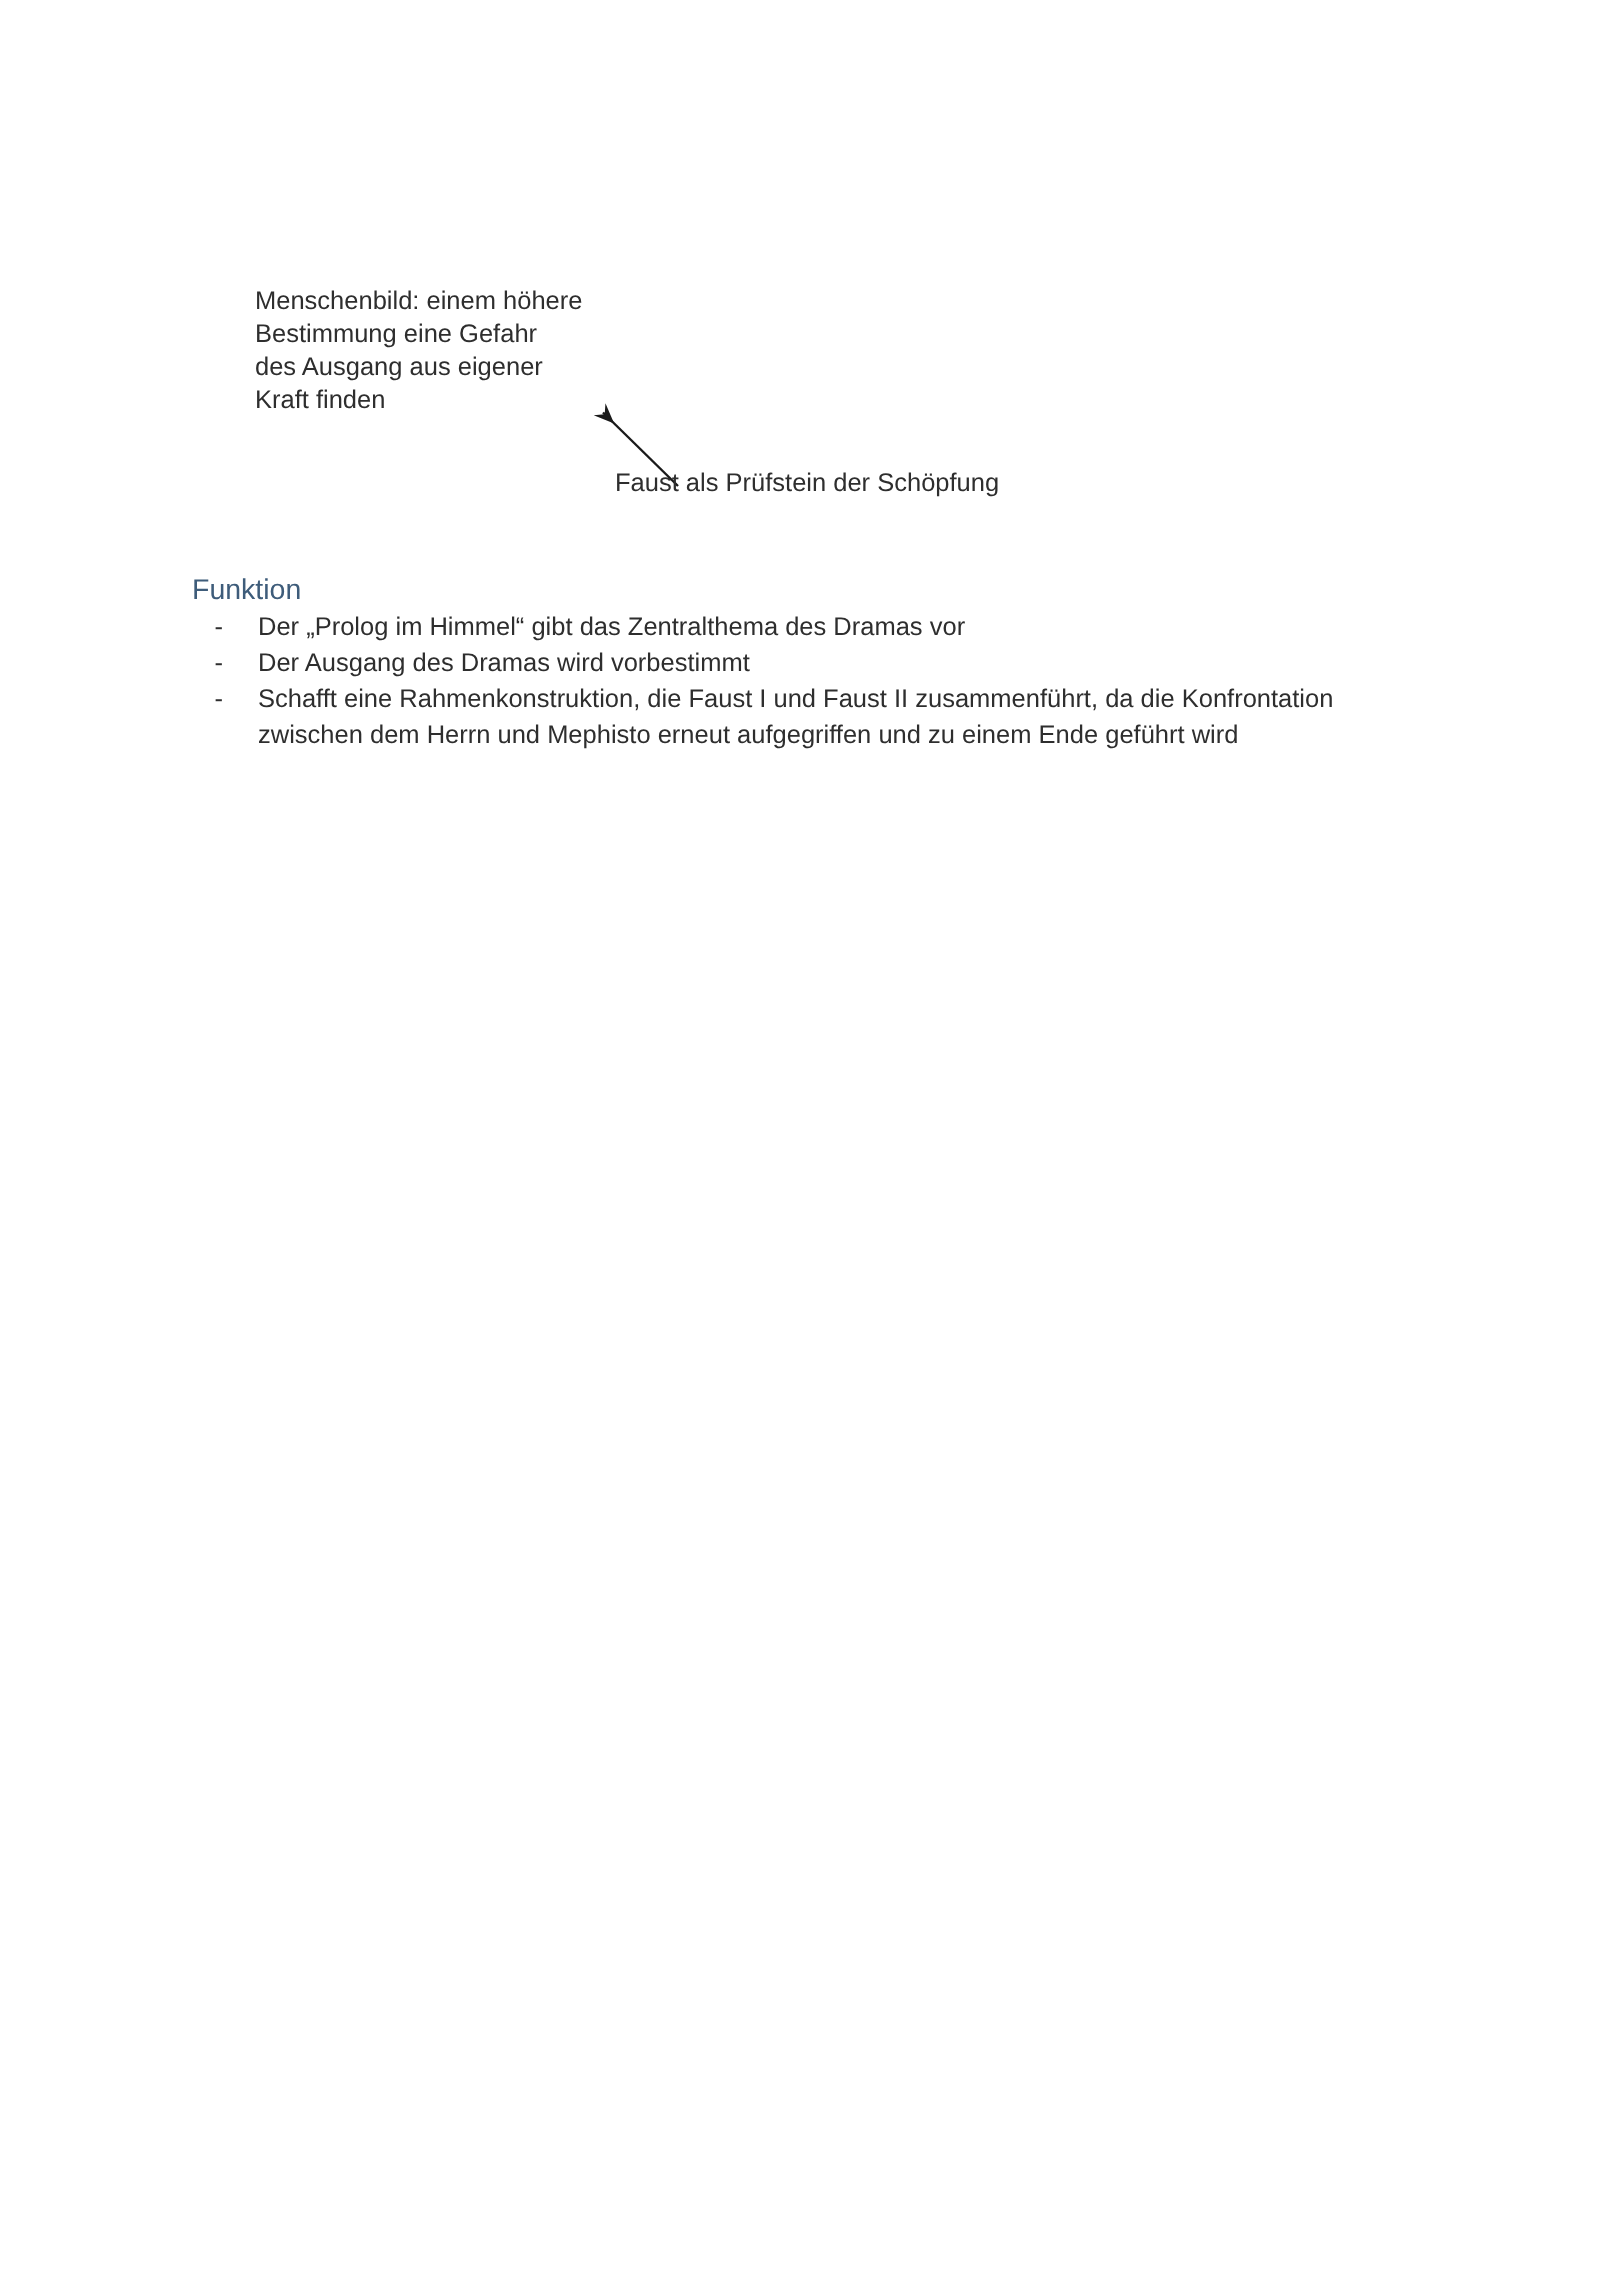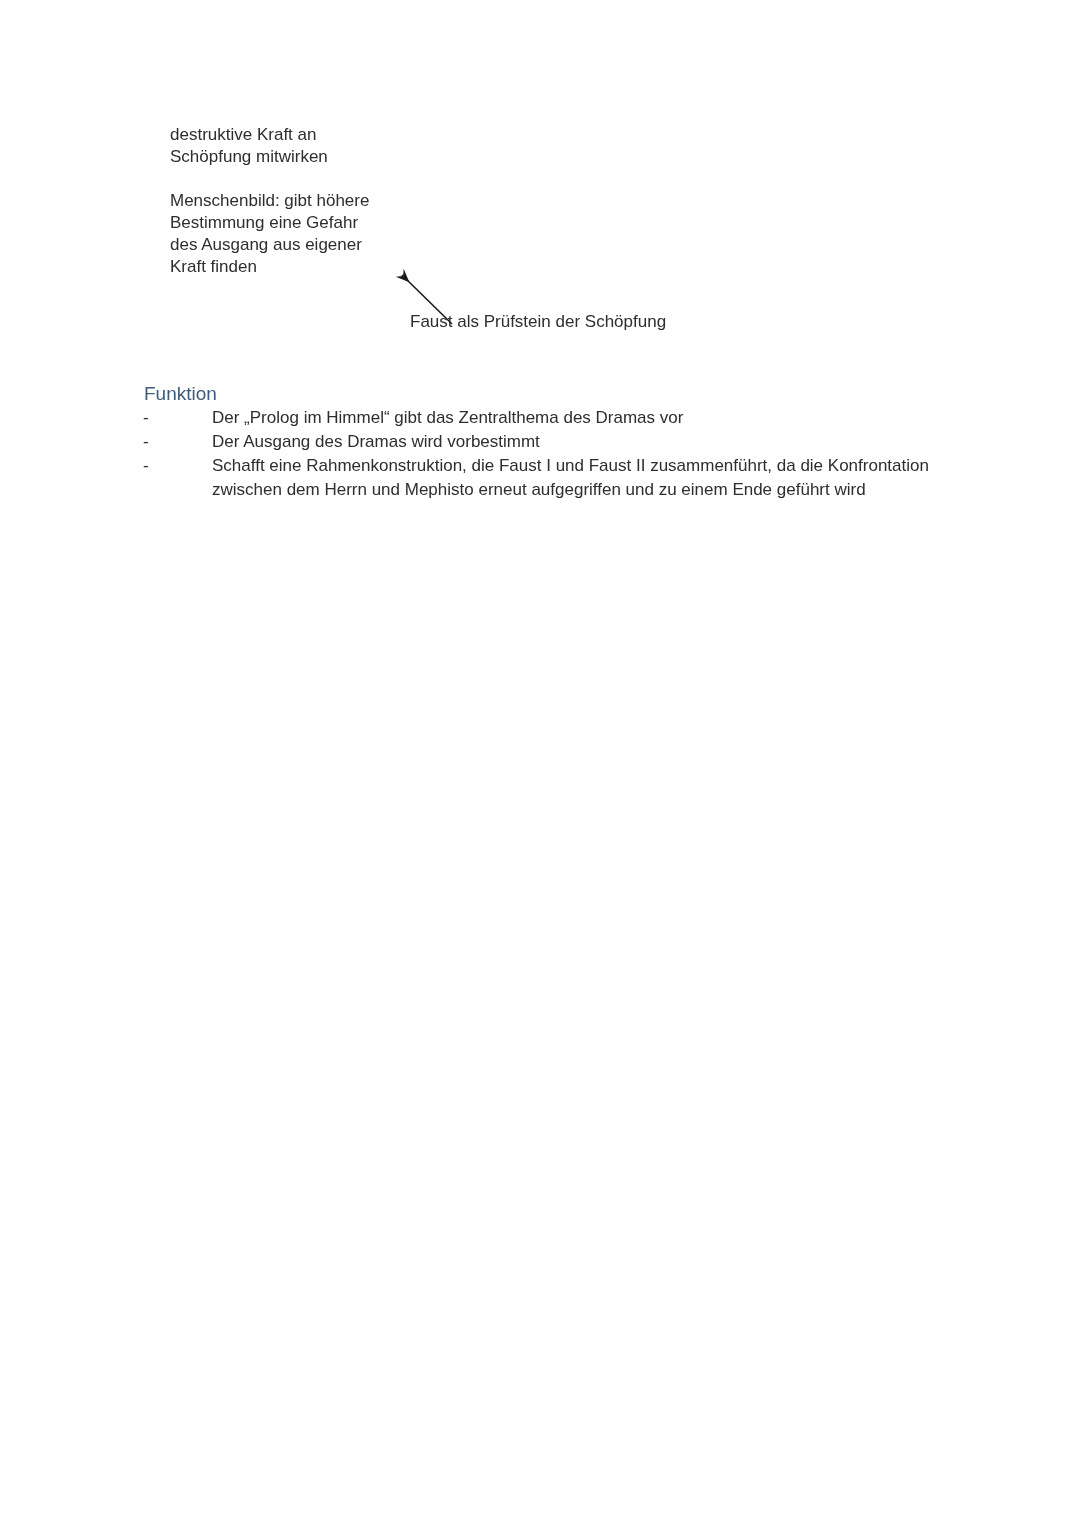--- a/index.html
+++ b/index.html
@@ -42,21 +42,20 @@
     color: #2e2e2e;
     white-space: nowrap;
   }
   .section-heading {
     position: absolute;
     left: 128px;
     top: 382px;
     font-size: 19px;
     line-height: 24px;
     color: #3e5c7a;
-    margin-left: 16px;
   }
   .bullet-list {
     position: absolute;
     left: 143px;
     top: 406px;
     width: 810px;
     font-size: 17px;
     line-height: 24px;
   }
   .bullet-item {
@@ -64,35 +63,30 @@
     align-items: flex-start;
   }
   .bullet-dash {
     width: 29px;
     flex: 0 0 29px;
     text-align: left;
   }
   .bullet-text {
     flex: 1 1 auto;
     max-width: 770px;
-    margin-left: 40px;
   }
 </style>
 </head>
 <body>
 
 <div class="page">
 
-  <div class="note left-note-top">
-    <div>destruktive Kraft an</div>
-    <div>Schöpfung mitwirken</div>
-  </div>
 
   <div class="note left-note-bottom">
-    <div>Menschenbild: gibt höhere</div>
+    <div>Menschenbild: einem höhere</div>
     <div>Bestimmung eine Gefahr</div>
     <div>des Ausgang aus eigener</div>
     <div>Kraft finden</div>
   </div>
 
 
   <svg class="arrow-svg" viewBox="0 0 72 64" aria-hidden="true">
     <defs>
       <marker id="arrowhead" markerWidth="10" markerHeight="10" refX="7" refY="4" orient="auto">
         <path d="M9,0.5 L0.5,4 L9,7.5 L6,4 Z" fill="#1a1a1a"></path>

